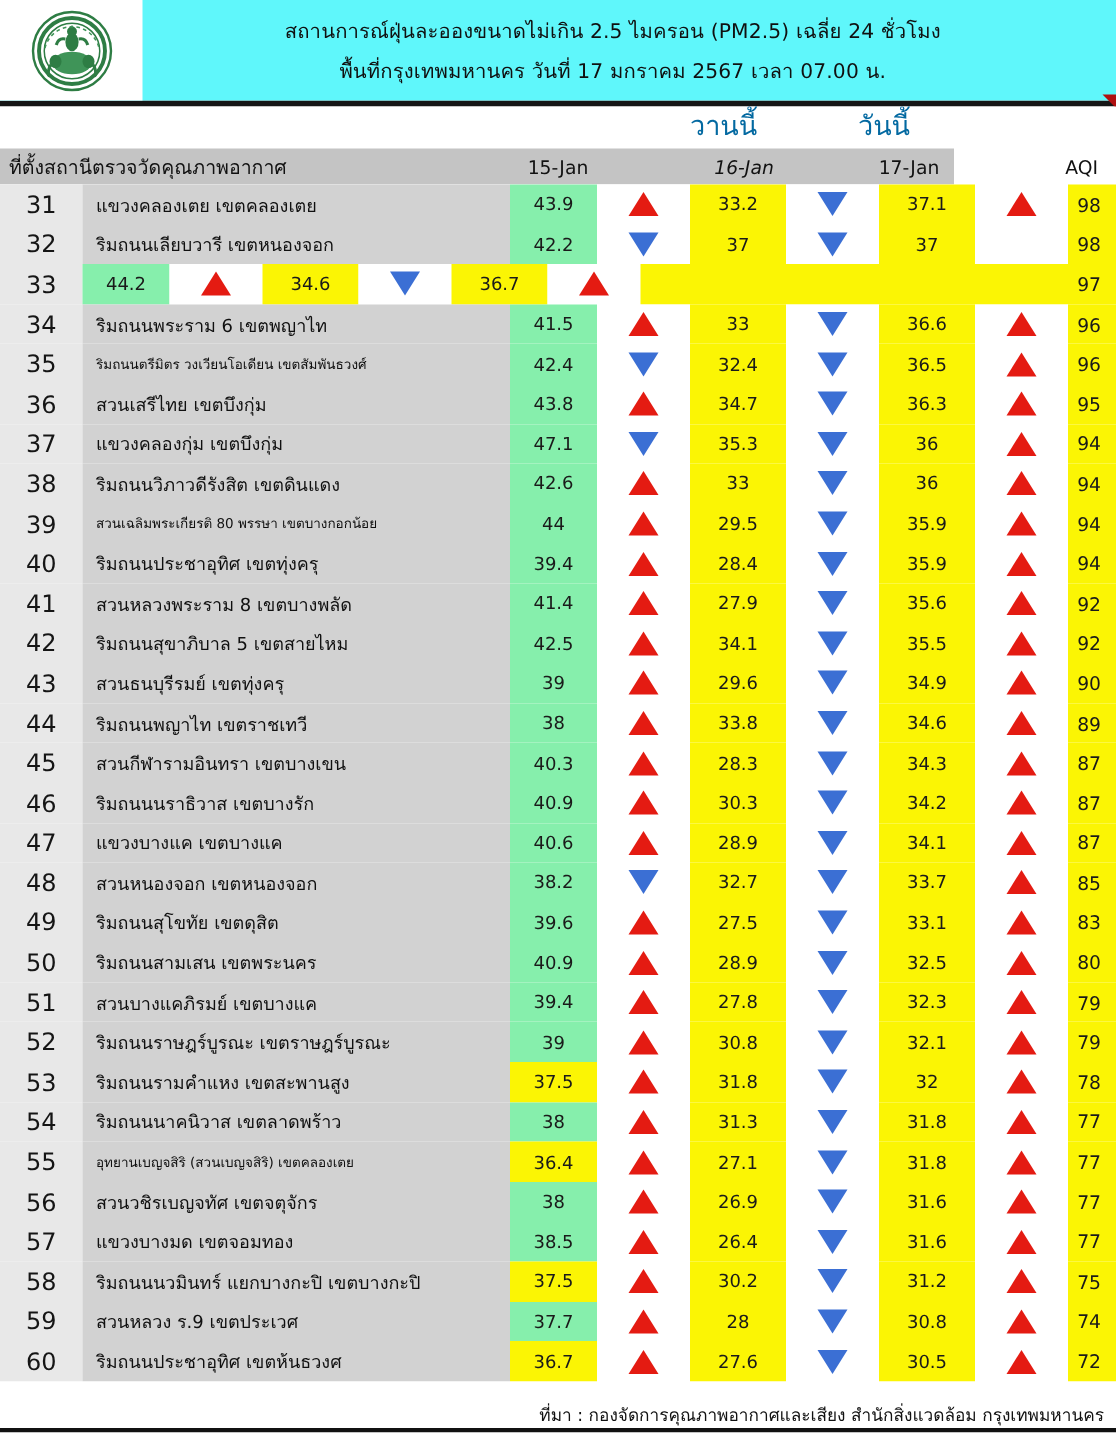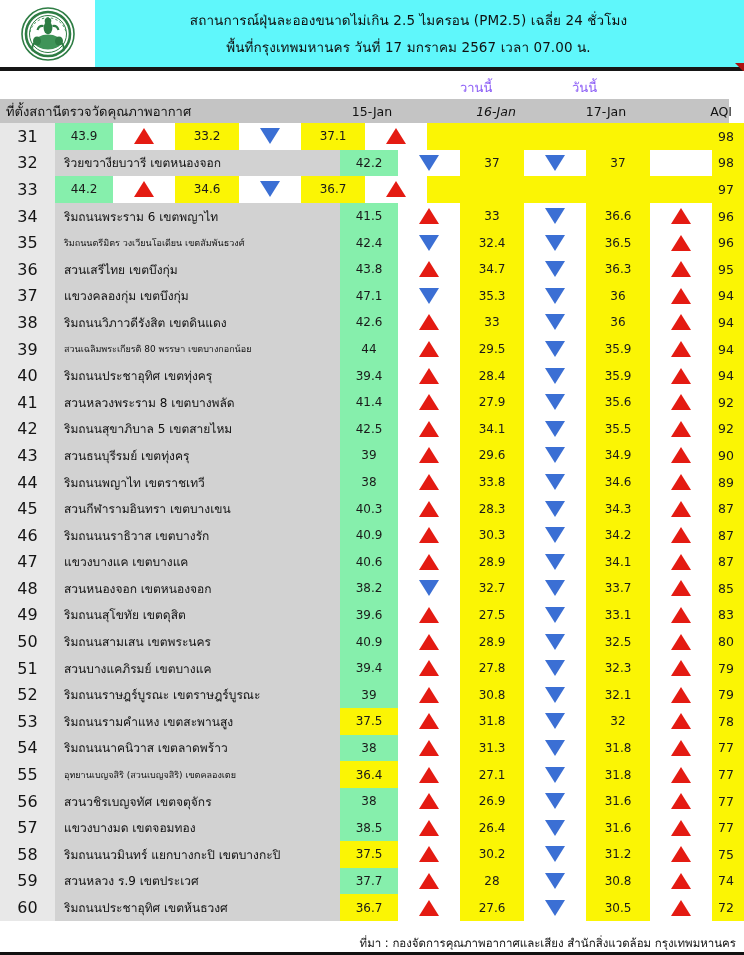--- a/index.html
+++ b/index.html
@@ -73,31 +73,31 @@
   
   .subhead {
     position: relative;
     width: 744px;
     height: 28px;
     background: #ffffff;
   }
   .subhead span {
     position: absolute;
     bottom: 1px;
-    font-size: 13px;
-    color: #8b5cf6;
+    font-size: 18px;
+    color: #0369a1;
     white-space: nowrap;
   }
   .sub-yest { left: 460px; }
   .sub-today { left: 572px; }
 
   
   .colhead {
     position: relative;
-    width: 729px;
+    width: 636px;
     height: 24px;
     background: #c4c4c4;
     display: flex;
     align-items: center;
   }
   .ch-title   { position:absolute; left: 6px;  font-size: 13px; color:#111; white-space:nowrap;}
   .ch-d1      { position:absolute; left: 345px; width: 54px; text-align:center; font-size:12.5px; color:#111;}
   .ch-d2      { position:absolute; left: 468px; width: 56px; text-align:center; font-size:12.5px; color:#111;font-style:italic;}
   .ch-d3      { position:absolute; left: 578px; width: 56px; text-align:center; font-size:12.5px; color:#111;}
   .ch-aqi     { position:absolute; left: 688px; width: 50px; text-align:right;  font-size:12.5px; color:#111; padding-right:6px;}
@@ -256,37 +256,38 @@
     <span class="ch-title">ที่ตั้งสถานีตรวจวัดคุณภาพอากาศ</span>
     <span class="ch-d1">15-Jan</span>
     <span class="ch-d2">16-Jan</span>
     <span class="ch-d3">17-Jan</span>
     <span class="ch-aqi">AQI</span>
   </div>
 
   <div class="tbody" id="table-body">
       <div class="row">
         <div class="c-idx">31</div>
+        <div class="c-name">แขวงคลองเตย เขตคลองเตย</div>
         <div class="c-val v15 bg-orange">43.9</div>
         <div class="c-arrow">
           <div class="arrow-up"></div>
         </div>
         <div class="c-val v16 bg-yellow">33.2</div>
         <div class="c-arrow">
           <div class="arrow-down"></div>
         </div>
         <div class="c-val v17 bg-yellow">37.1</div>
         <div class="c-arrow">
           <div class="arrow-up"></div>
         </div>
         <div class="c-aqi bg-yellow">98</div>
       </div>
       <div class="row">
         <div class="c-idx">32</div>
-        <div class="c-name">ริวยขวางียบวารี เขตหนองจอก</div>
+        <div class="c-name">ริมถนนเลียบวารี เขตหนองจอก</div>
         <div class="c-val v15 bg-orange">42.2</div>
         <div class="c-arrow">
           <div class="arrow-down"></div>
         </div>
         <div class="c-val v16 bg-yellow">37</div>
         <div class="c-arrow">
           <div class="arrow-down"></div>
         </div>
         <div class="c-val v17 bg-yellow">37</div>
         <div class="c-arrow">

